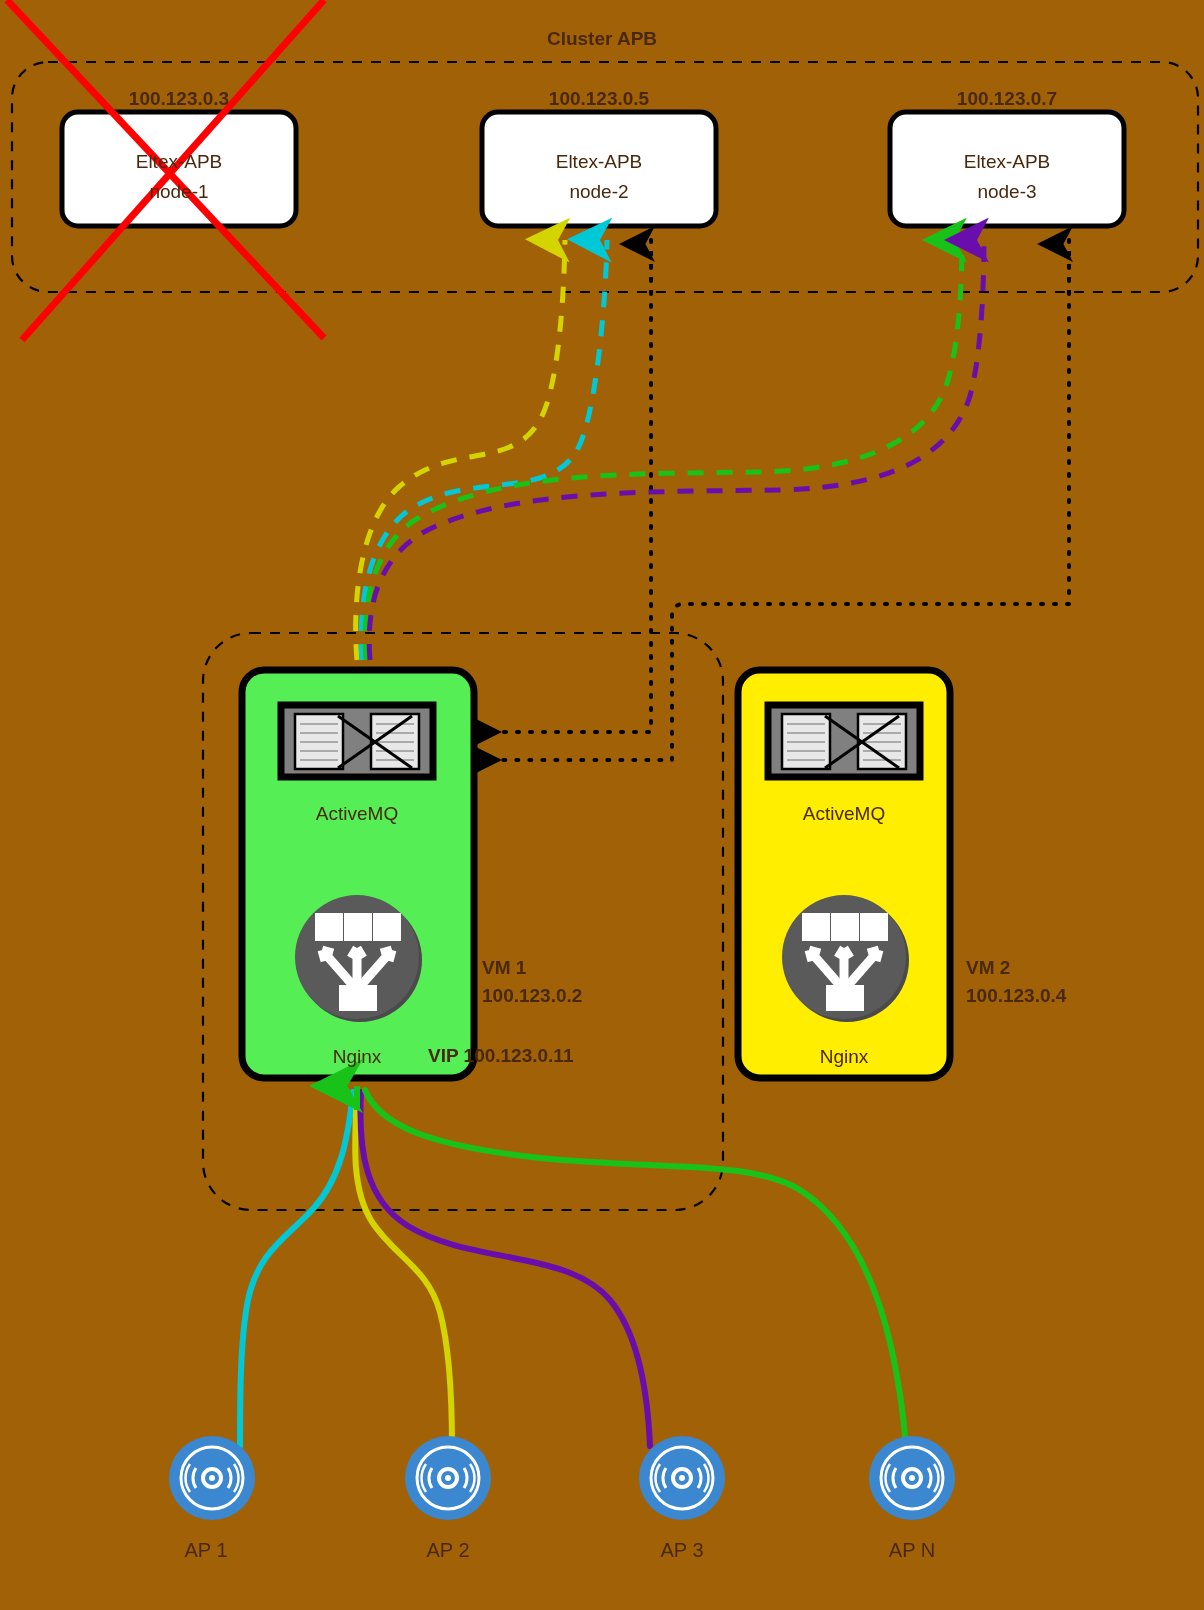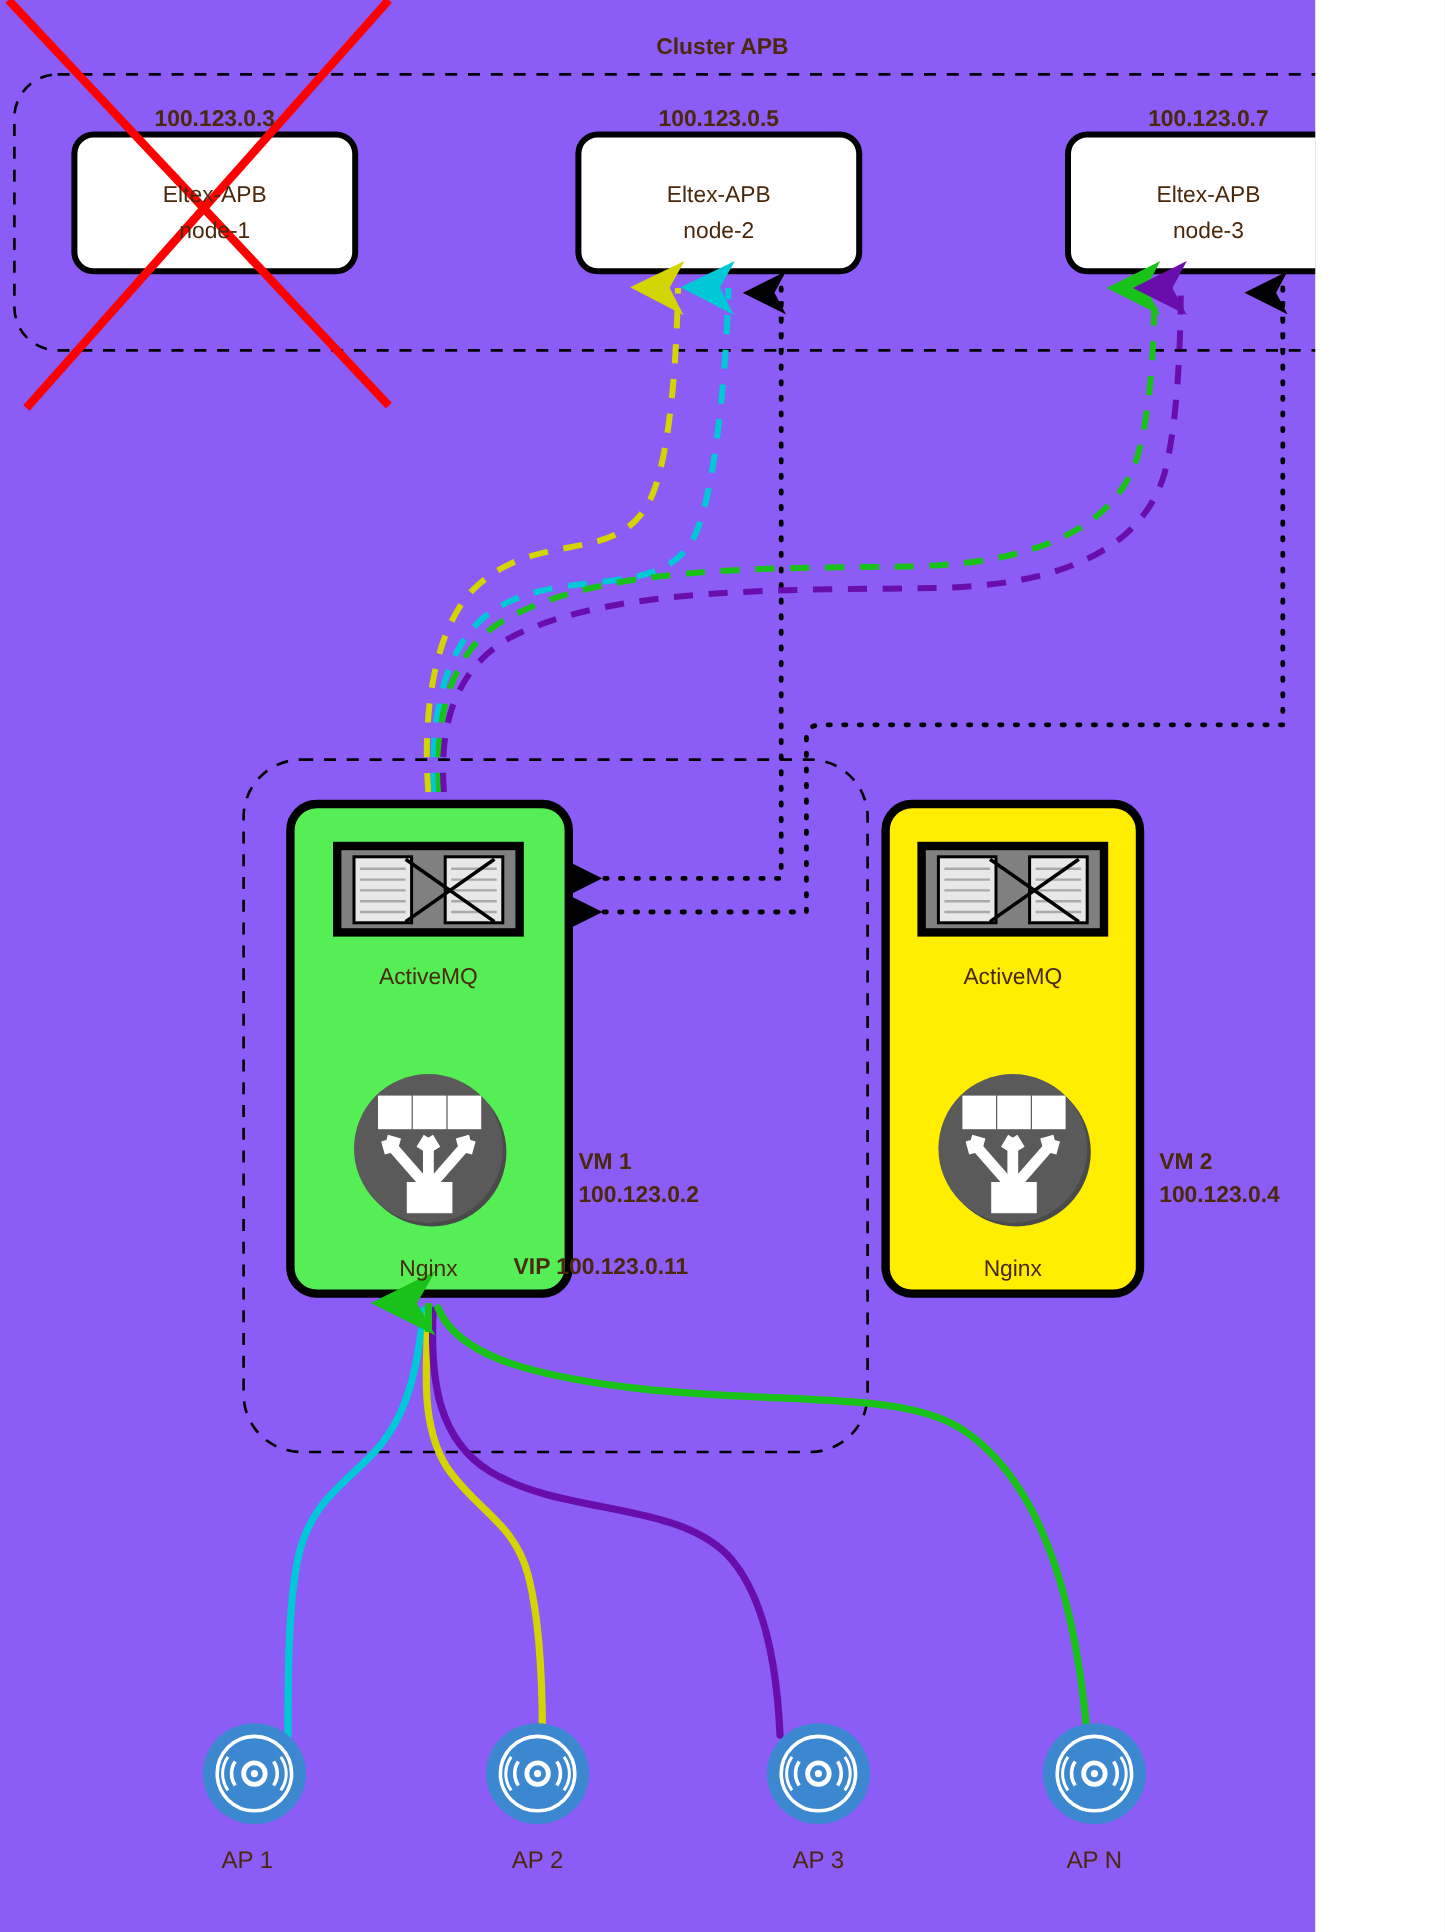--- a/index.html
+++ b/index.html
@@ -5,23 +5,23 @@
   html, body {
     margin: 0;
     padding: 0;
     background: #ffffff;
   }
   body {
     font-family: "Liberation Sans", sans-serif;
   }
   #diagram-root {
     position: relative;
-    width: 1096px;
+    width: 1204px;
     height: 1610px;
-    background: #8b5cf6;
+    background: #a16207;
     overflow: hidden;
   }
   svg.layer {
     position: absolute;
     top: 0;
     left: 0;
     width: 1204px;
     height: 1610px;
   }
   text {

